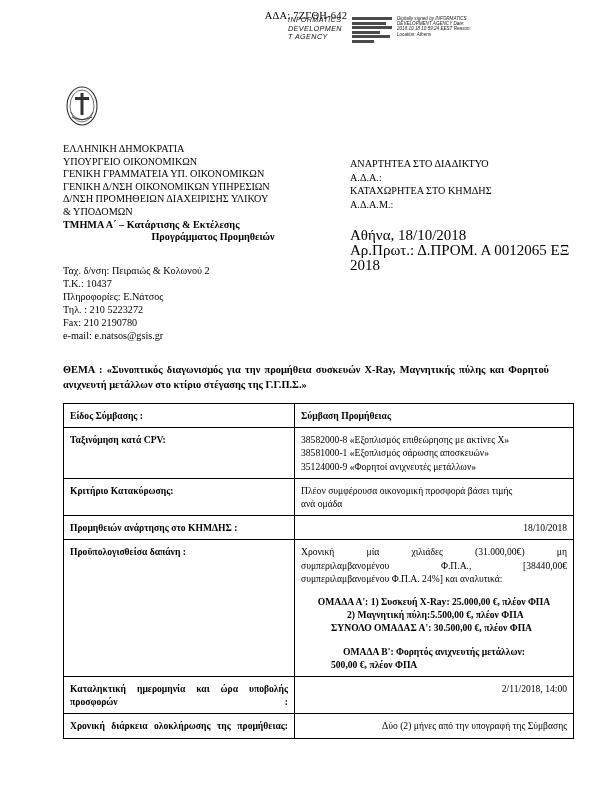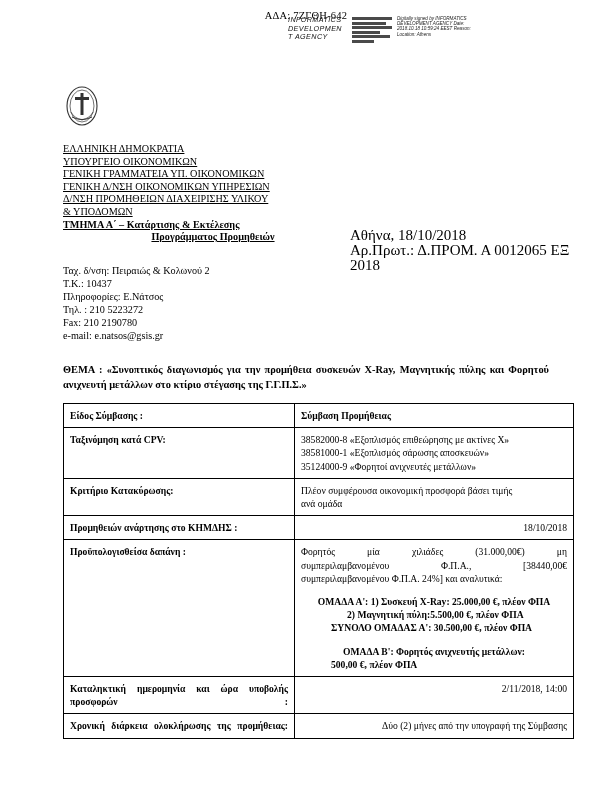--- a/index.html
+++ b/index.html
@@ -79,21 +79,20 @@
   .emblem svg { display: block; }
 
   
   .ident {
     position: absolute;
     top: 143px;
     left: 63px;
     width: 300px;
     font-size: 10.2px;
     line-height: 12.6px;
-    text-decoration: underline;
   }
   .ident .ln { white-space: nowrap; }
   .ident .b { font-weight: bold; }
   .ident .center { text-align: center; }
 
   .contact {
     position: absolute;
     top: 264px;
     left: 63px;
     width: 300px;
@@ -212,20 +211,26 @@
 
   <div class="contact">
     <div>Ταχ. δ/νση: Πειραιώς &amp; Κολωνού 2</div>
     <div>Τ.Κ.: 10437</div>
     <div>Πληροφορίες: Ε.Νάτσος</div>
     <div>Τηλ. : 210 5223272</div>
     <div>Fax: 210 2190780</div>
     <div>e-mail: e.natsos@gsis.gr</div>
   </div>
 
+  <div class="rightblk">
+    <div>ΑΝΑΡΤΗΤΕΑ ΣΤΟ ΔΙΑΔΙΚΤΥΟ</div>
+    <div>Α.Δ.Α.:</div>
+    <div>ΚΑΤΑΧΩΡΗΤΕΑ ΣΤΟ ΚΗΜΔΗΣ</div>
+    <div>Α.Δ.Α.Μ.:</div>
+  </div>
 
   <div class="rightblk2">
     <div>Αθήνα, 18/10/2018</div>
     <div>Αρ.Πρωτ.: Δ.ΠΡΟΜ. Α 0012065 ΕΞ 2018</div>
   </div>
 
   <div class="subject">ΘΕΜΑ : «Συνοπτικός διαγωνισμός για την προμήθεια συσκευών Χ-Ray, Μαγνητικής πύλης και Φορητού ανιχνευτή μετάλλων στο κτίριο στέγασης της Γ.Γ.Π.Σ.»</div>
 
   <table class="maintbl">
     <tbody>
@@ -248,21 +253,21 @@
           <div>ανά ομάδα</div>
         </td>
       </tr>
       <tr>
         <td class="lbl">Προμηθειών ανάρτησης στο ΚΗΜΔΗΣ :</td>
         <td class="val center">18/10/2018</td>
       </tr>
       <tr>
         <td class="lbl">Προϋπολογισθείσα δαπάνη :</td>
         <td class="val">
-          <div class="lbl-just">Φορητός μία χιλιάδες (31.000,00€) μη</div>
+          <div class="lbl-just">Χρονική μία χιλιάδες (31.000,00€) μη</div>
           <div class="lbl-just">συμπεριλαμβανομένου Φ.Π.Α., [38440,00€</div>
           <div>συμπεριλαμβανομένου Φ.Π.Α. 24%] και αναλυτικά:</div>
           <div class="mt b">ΟΜΑΔΑ Α': 1) Συσκευή Χ-Ray: 25.000,00 €, πλέον ΦΠΑ</div>
           <div class="b indent">2) Μαγνητική πύλη:5.500,00 €, πλέον ΦΠΑ</div>
           <div class="b indent2">ΣΥΝΟΛΟ ΟΜΑΔΑΣ Α':  30.500,00 €, πλέον ΦΠΑ</div>
           <div class="mt b">ΟΜΑΔΑ Β': Φορητός ανιχνευτής μετάλλων:</div>
           <div class="b indent2">500,00 €, πλέον ΦΠΑ</div>
         </td>
       </tr>
       <tr>

